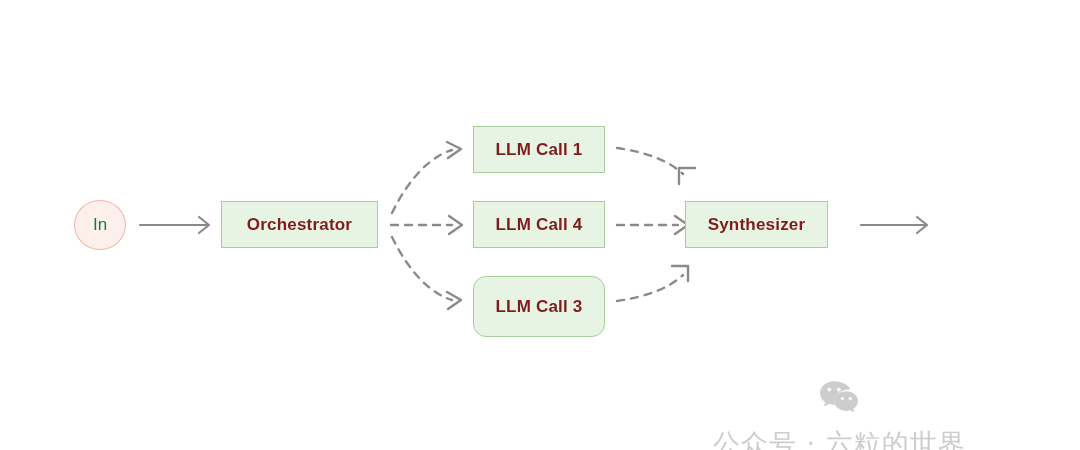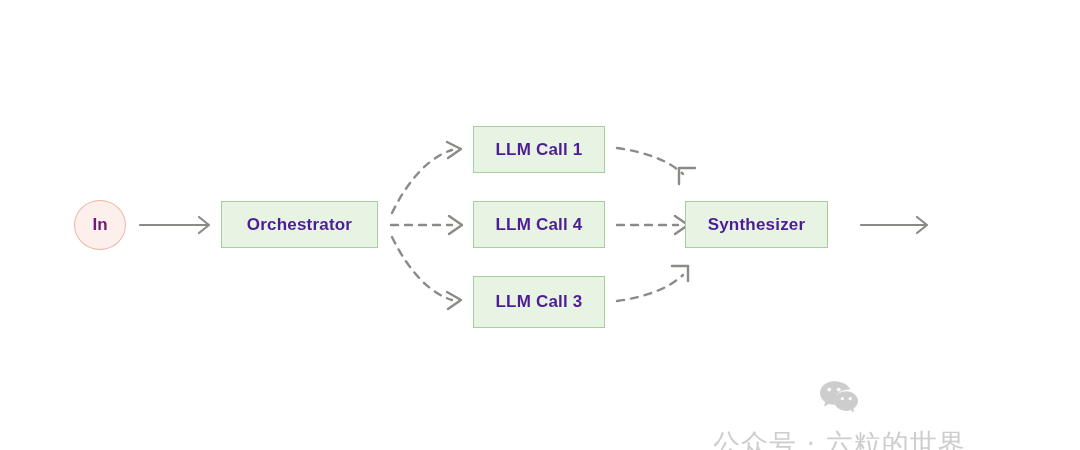--- a/index.html
+++ b/index.html
@@ -27,45 +27,45 @@
 
   
   .node {
     position: absolute;
     box-sizing: border-box;
     display: flex;
     align-items: center;
     justify-content: center;
     background: #e8f4e3;
     border: 1px solid #a7cf9c;
-    color: #4c1d95;
+    color: #7f1d1d;
     font-size: 17px;
     font-weight: bold;
     letter-spacing: 0.2px;
     white-space: nowrap;
   }
   .terminal {
     position: absolute;
     box-sizing: border-box;
     display: flex;
     align-items: center;
     justify-content: center;
     background: #fdf0ec;
     border: 1px solid #eeb4a3;
-    color: #701a75;
+    color: #15803d;
     font-size: 17px;
-    font-weight: bold;
+    font-weight: normal;
     white-space: nowrap;
   }
   #node-in   { left: 74px;  top: 200px; width: 52px;  height: 50px; border-radius: 26px/25px; }
   #node-out  { left: 938px; top: 200px; width: 70px;  height: 50px; border-radius: 26px/25px; }
   #node-orchestrator { left: 221px; top: 201px; width: 157px; height: 47px; }
   #node-llm1 { left: 473px; top: 126px; width: 132px; height: 47px; }
   #node-llm2 { left: 473px; top: 201px; width: 132px; height: 47px; }
-  #node-llm3 { left: 473px; top: 276px; width: 132px; height: 52px; }
+  #node-llm3 { left: 473px; top: 276px; width: 132px; height: 61px; border-radius: 13px; }
   #node-synthesizer { left: 669px; top: 201px; width: 143px; height: 47px; margin-left: 16px; }
 
   
   #watermark {
     position: absolute;
     left: 713px;
     top: 380px;
     display: flex;
     align-items: center;
     gap: 13px;

